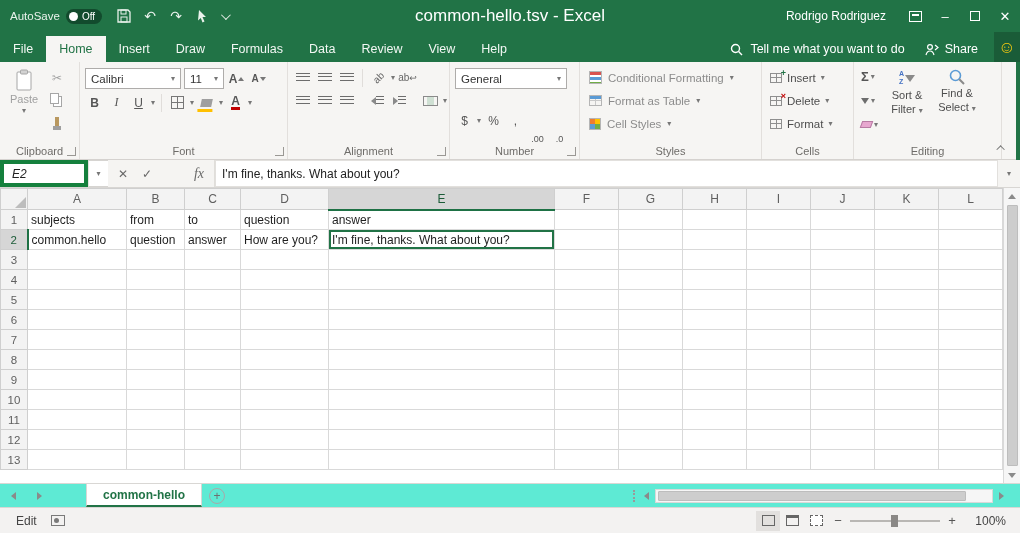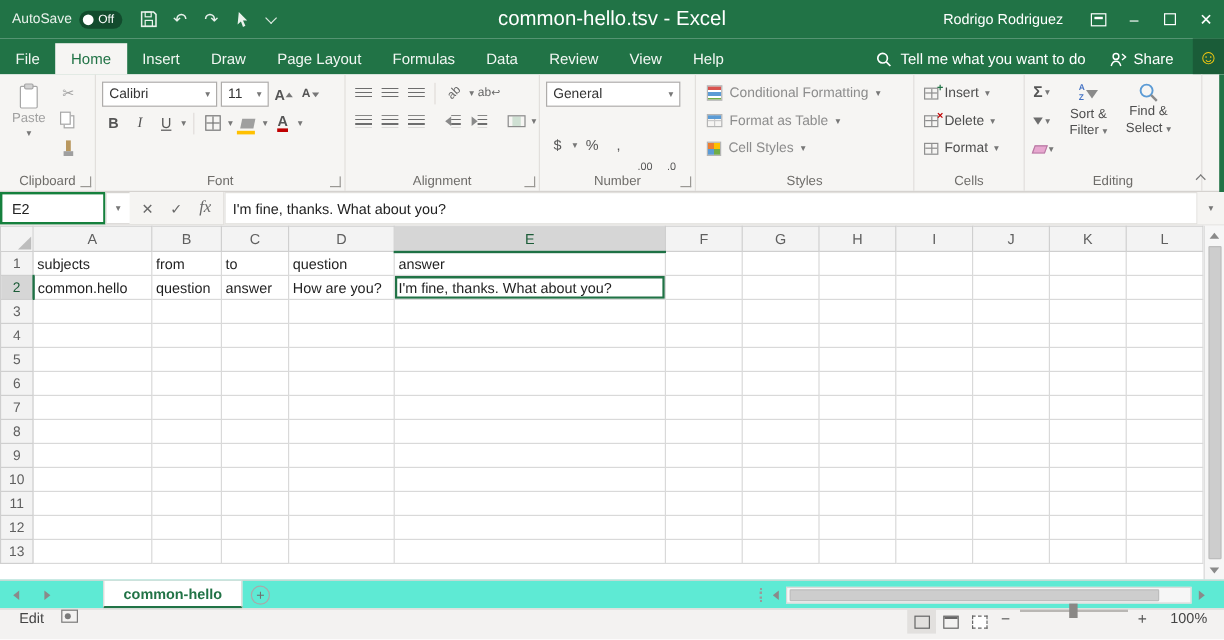--- a/index.html
+++ b/index.html
@@ -109,25 +109,25 @@
   .biglabel { font-size:11px; color:#4e4e4e; text-align:center; line-height:1.25; }
   .sort-ic { display:flex; align-items:center; gap:1px; height:18px; }
   .sort-ic b { font-size:7px; color:#4472c4; display:block; line-height:1.1; font-weight:700; }
   .sort-letters { display:flex; flex-direction:column; }
   .funnel { width:0; height:0; border-left:5px solid transparent; border-right:5px solid transparent; border-top:7px solid #8a8a8a; display:inline-block; }
   .rib-collapse { position:absolute; right:10px; bottom:5px; width:16px; height:12px; display:flex; align-items:center; justify-content:center; }
   .cvg { width:6px; height:6px; border-left:1.4px solid #777; border-top:1.4px solid #777; transform:rotate(45deg) translateY(2px); display:inline-block; }
 
   
   .fbar { height:28px; flex:none; background:#f5f4f2; border-bottom:1px solid #d8d6d3; display:flex; align-items:stretch; }
-  .namebox { width:88px; background:#fff; border:2px solid #15803d; display:flex; align-items:center; padding-left:8px; font-size:12px; color:#222; }
+  .namebox { width:88px; background:#fff; border:4px solid #15803d; display:flex; align-items:center; padding-left:8px; font-size:12px; color:#222;font-style:italic; }
   .nb-cv { width:20px; border-left:1px solid #e4e2df; background:#fff; display:flex; align-items:center; justify-content:center; border-top:1px solid #d6d4d1; border-bottom:1px solid #d6d4d1; }
   .fx-btns { display:flex; align-items:center; padding:0 4px; gap:2px; border-right:1px solid #e0deda; }
   .fxb { width:22px; height:22px; display:inline-flex; align-items:center; justify-content:center; font-size:12px; color:#696969; }
-  .fxb.fx { font-style:italic; font-family:"Liberation Serif", serif; font-size:14px; }
+  .fxb.fx { font-style:italic; font-family:"Liberation Serif", serif; font-size:14px;margin-left:28px; }
   .finput { flex:1; background:#fff; border:1px solid #e2e0dd; display:flex; align-items:center; padding-left:6px; font-size:12px; color:#222; white-space:nowrap; overflow:hidden; }
   .fexp { width:22px; display:flex; align-items:center; justify-content:center; background:#f5f4f2; }
 
   
   .gridwrap { height:295px; flex:none; display:flex; overflow:hidden; background:#fff; }
   .gridmain { width:1003px; overflow:hidden; }
   table.sheet { border-collapse:collapse; table-layout:fixed; width:1002px; font-size:12px; }
   .sheet th { font-weight:400; }
   .sheet .ch { height:21px; background:#f3f3f3; border:1px solid #cfcfcf; color:#5f5f5f; text-align:center; font-size:12px; }
   .sheet .ch.sel { background:#d6d6d6; border-bottom:2px solid #1e7145; color:#1c5c38; }
@@ -150,21 +150,21 @@
   .addsheet { width:30px; display:flex; align-items:center; justify-content:center; }
   .addsheet .pl { width:16px; height:16px; border:1px solid #a9a9a9; border-radius:50%; display:flex; align-items:center; justify-content:center; color:#6f6f6f; font-size:12px; line-height:1; }
   .sb-space { flex:1; }
   .splitter { width:8px; display:flex; align-items:center; justify-content:center; }
   .splitter i { height:12px; border-left:2px dotted #9a9a9a; }
   .hscroll { width:372px; display:flex; align-items:center; margin-right:10px; }
   .htrack { flex:1; height:14px; background:#f6f6f6; border:1px solid #d9d9d9; position:relative; }
   .hthumb { position:absolute; left:2px; top:1px; height:10px; width:308px; background:#cdcdcd; border:1px solid #bdbdbd; border-radius:1px; }
 
   
-  .statusbar { height:26px; flex:none; background:#f3f2f1; border-top:1px solid #d9d7d4; display:flex; }
+  .statusbar { height:26px; flex:none; background:#f3f2f1; border-top:1px solid #d9d7d4; display:flex; align-items:center; }
   .smode { margin-left:16px; font-size:12px; color:#444; }
   .macro { margin-left:14px; width:14px; height:11px; border:1px solid #7a7a7a; position:relative; }
   .macro::after { content:""; position:absolute; left:2px; top:2px; width:5px; height:5px; background:#7a7a7a; border-radius:50%; }
   .st-space { flex:1; }
   .view-ic { width:24px; height:20px; display:flex; align-items:center; justify-content:center; }
   .view-ic.act { background:#e2e0de; }
   .vi { width:13px; height:11px; border:1px solid #666; display:inline-block; }
   .vi.v2 { background:linear-gradient(#666 0 2px, transparent 2px); }
   .vi.v3 { background:linear-gradient(#fff,#fff), none; border-style:dashed; }
   .zoomgl { font-size:13px; color:#555; width:20px; text-align:center; }
@@ -218,21 +218,20 @@
         </span>
       <span class="tb-btn">✕</span>
     </div>
   </div>
 
   <div class="tabsrow">
     <span class="rtab">File</span>
     <span class="rtab active">Home</span>
     <span class="rtab">Insert</span>
     <span class="rtab">Draw</span>
-    <span class="rtab">Page Layout</span>
     <span class="rtab">Formulas</span>
     <span class="rtab">Data</span>
     <span class="rtab">Review</span>
     <span class="rtab">View</span>
     <span class="rtab">Help</span>
     <span class="tellme">
       <svg width="13" height="13" viewBox="0 0 13 13">
           <circle cx="5.5" cy="5.5" r="4" fill="none" stroke="#fff" stroke-width="1.4"></circle>
           <line x1="8.6" y1="8.6" x2="12" y2="12" stroke="#fff" stroke-width="1.4"></line>
         </svg>

